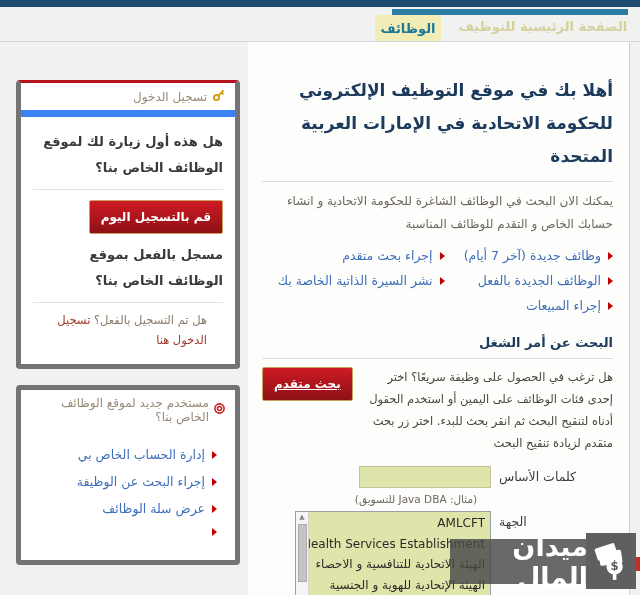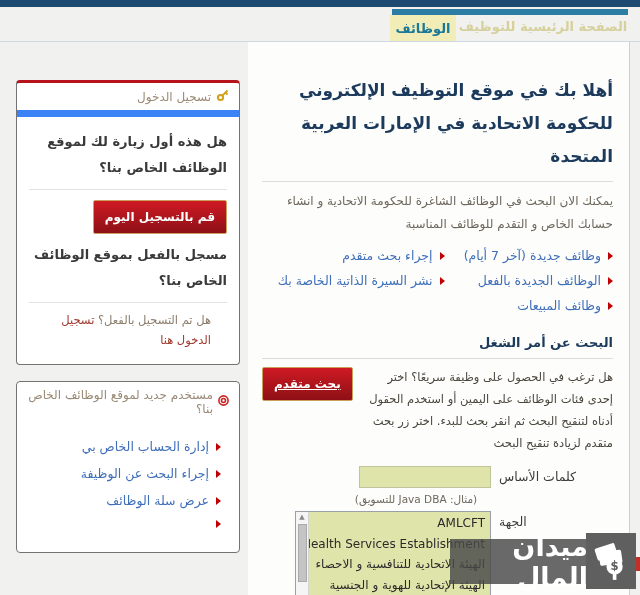--- a/index.html
+++ b/index.html
@@ -3,35 +3,35 @@
 <meta charset="utf-8">
 <style>
   * { box-sizing: border-box; }
   body { margin:0; background:#f1f1ef; font-family:"DejaVu Sans", sans-serif; }
   .page { position:relative; width:640px; height:595px; overflow:hidden;
           background:#f1f1ef; direction:rtl; }
 
   
   .topbar { position:absolute; top:0; left:0; width:640px; height:7px; background:#1d4a70; }
   .teal-bar { position:absolute; top:9px; left:392px; width:236px; height:6px; background:#2b7da3; }
-  .tab-active { position:absolute; top:15px; left:390px; width:66px; height:27px;
+  .tab-active { position:absolute; top:15px; left:375px; width:66px; height:27px;
                 background:#f2edb6; color:#1a7898; font-size:13px; font-weight:bold;
                 text-align:center; line-height:27px; cursor:pointer; }
   .tab-inactive { position:absolute; top:19px; left:458px; width:170px; color:#d6d09c;
                   font-size:13px; font-weight:bold; text-align:center; cursor:pointer; }
   .hline { position:absolute; top:41px; left:0; width:640px; height:1px; background:#ccd9e3; }
   .right-strip { position:absolute; top:42px; right:0; width:11px; height:553px;
                  background:#f1f1ef; border-left:1px solid #c9d2d8; }
 
   .sr-link { position:absolute; top:47px; right:16px; display:flex; align-items:center; gap:3px;
              font-size:11.5px; color:#3a66c4; cursor:pointer; text-decoration:none; }
 
   
   .sidebar { position:absolute; top:80px; left:16px; width:224px; }
-  .sbox { background:#ffffff; border:1px solid #737373; border-radius:4px; margin-bottom:16px; }
+  .sbox { background:#ffffff; border:5px solid #737373; border-radius:4px; margin-bottom:16px; }
   .sbox.login { border-top:3px solid #b5121b; }
   .sbox-head { padding:6px 10px 5px; font-size:12px; color:#9a8a76; display:flex;
                align-items:center; gap:5px; }
   .sbox.login .sbox-head { border-bottom:7px solid #3b82f6; }
   .sbox-body { padding:6px 12px 12px; }
   .q { font-size:13px; font-weight:bold; color:#3a3a3a; line-height:2; margin:6px 0; }
   .divider { border-top:1px solid #e2e2e2; margin:8px 0; }
   .btn-red { display:inline-block; background:linear-gradient(#cf1a24,#8e1016);
              border:1px solid #c9a05e; color:#fff; font-size:12px; font-weight:bold;
              padding:9px 11px; border-radius:2px; cursor:pointer; font-family:inherit; }
@@ -175,21 +175,21 @@
           <div class="qlink">
             <span class="arr"></span>
             <span>وظائف جديدة (آخر 7 أيام)</span>
           </div>
           <div class="qlink">
             <span class="arr"></span>
             <span>الوظائف الجديدة بالفعل</span>
           </div>
           <div class="qlink">
             <span class="arr"></span>
-            <span>وظائف المبيعات</span>
+            <span>إجراء المبيعات</span>
           </div>
         </div>
         <div class="qcol-b">
           <div class="qlink">
             <span class="arr"></span>
             <span>إجراء بحث متقدم</span>
           </div>
           <div class="qlink">
             <span class="arr"></span>
             <span>نشر السيرة الذاتية الخاصة بك</span>

